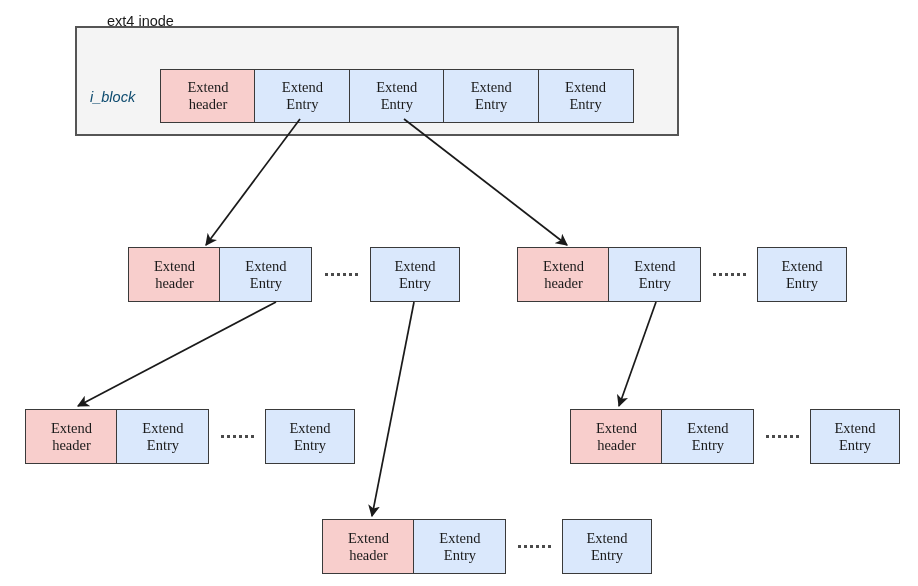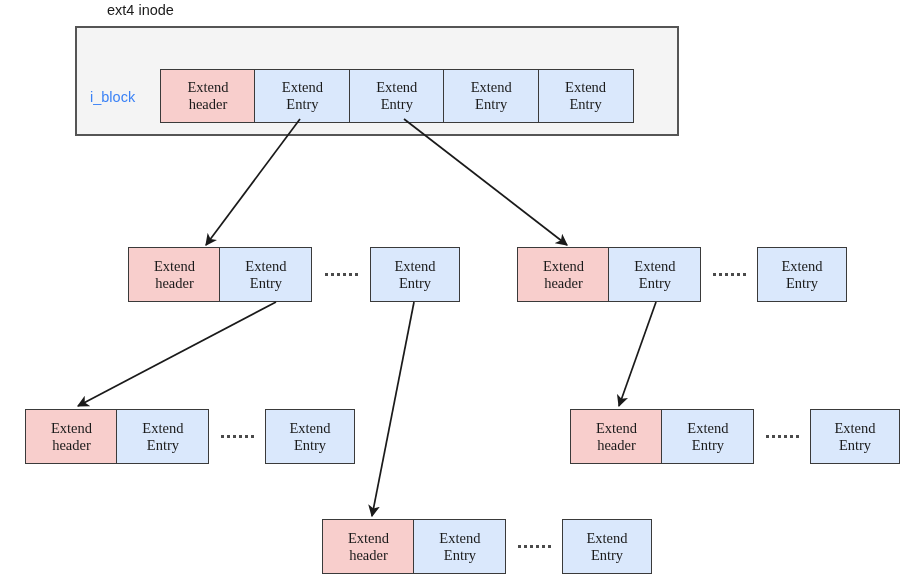--- a/index.html
+++ b/index.html
@@ -26,44 +26,45 @@
     position: absolute;
     left: 0; top: 0;
     width: 918px;
     height: 586px;
     pointer-events: none;
   }
   
   .inode-title {
     position: absolute;
     left: 107px;
-    top: 1px;
+    top: 12px;
     font-size: 14.5px;
     color: #1a1a1a;
     white-space: nowrap;
     line-height: 18px;
   }
   .inode-box {
     position: absolute;
     left: 75px;
     top: 26px;
     width: 604px;
     height: 110px;
     background: #f4f4f4;
     border: 2px solid #555555;
     box-sizing: border-box;
   }
   .iblock-label {
     position: absolute;
     left: 90px;
     top: 88px;
     font-size: 14.5px;
-    color: #3b82f6;
+    color: #0c4a6e;
     white-space: nowrap;
     line-height: 18px;
+    font-style: italic;
   }
   
   .cell {
     position: absolute;
     box-sizing: border-box;
     border: 1.6px solid #3a3a3a;
     display: flex;
     flex-direction: column;
     align-items: center;
     justify-content: center;

